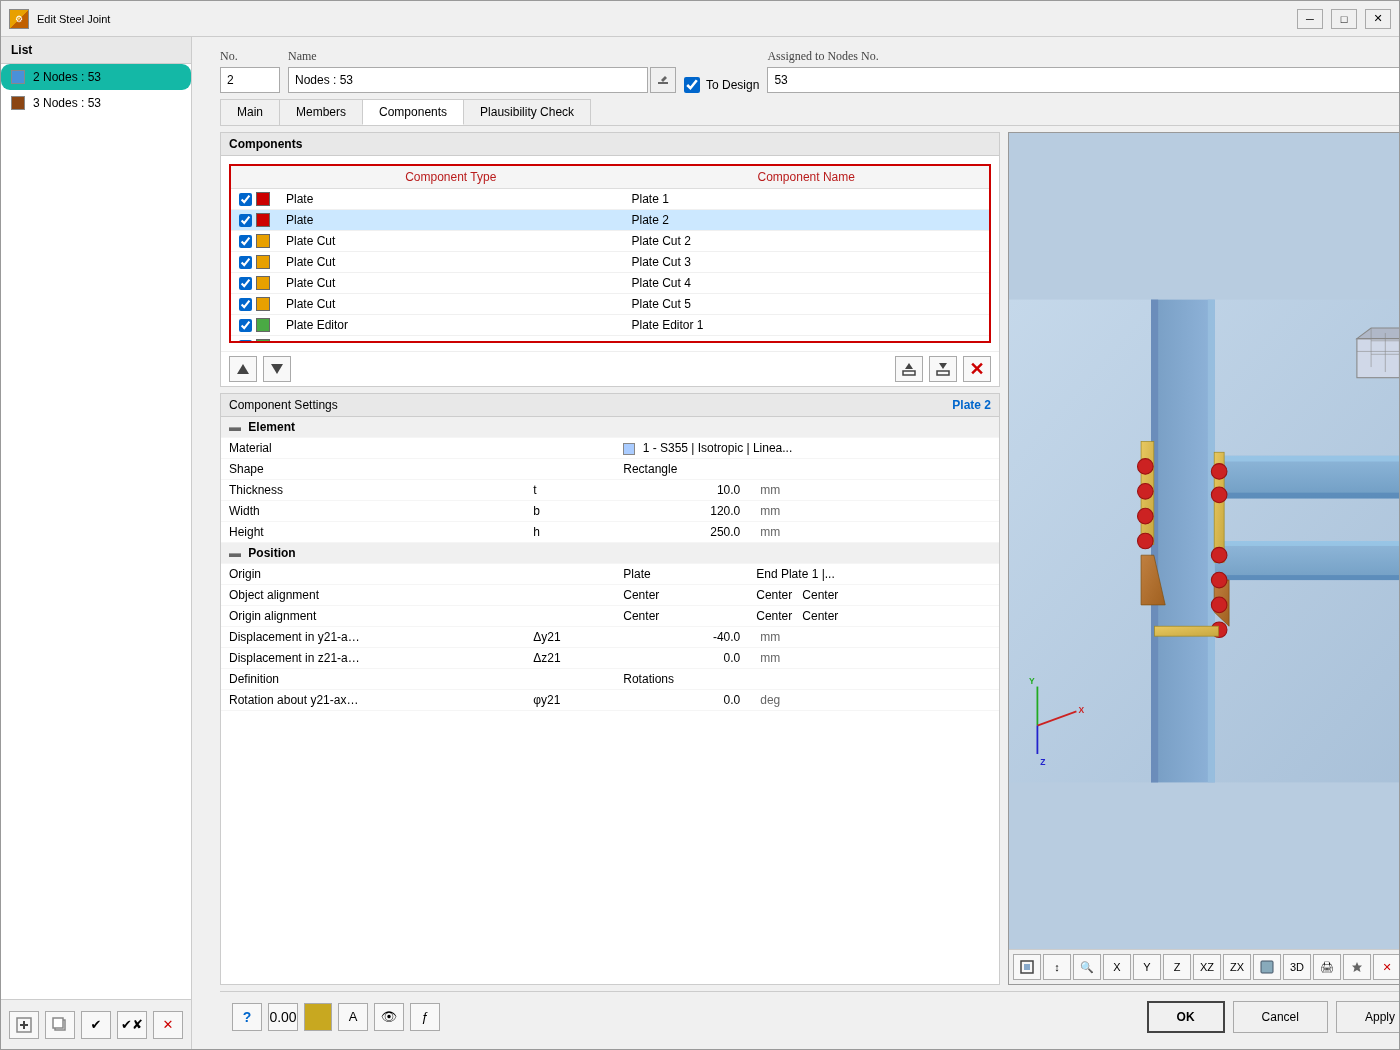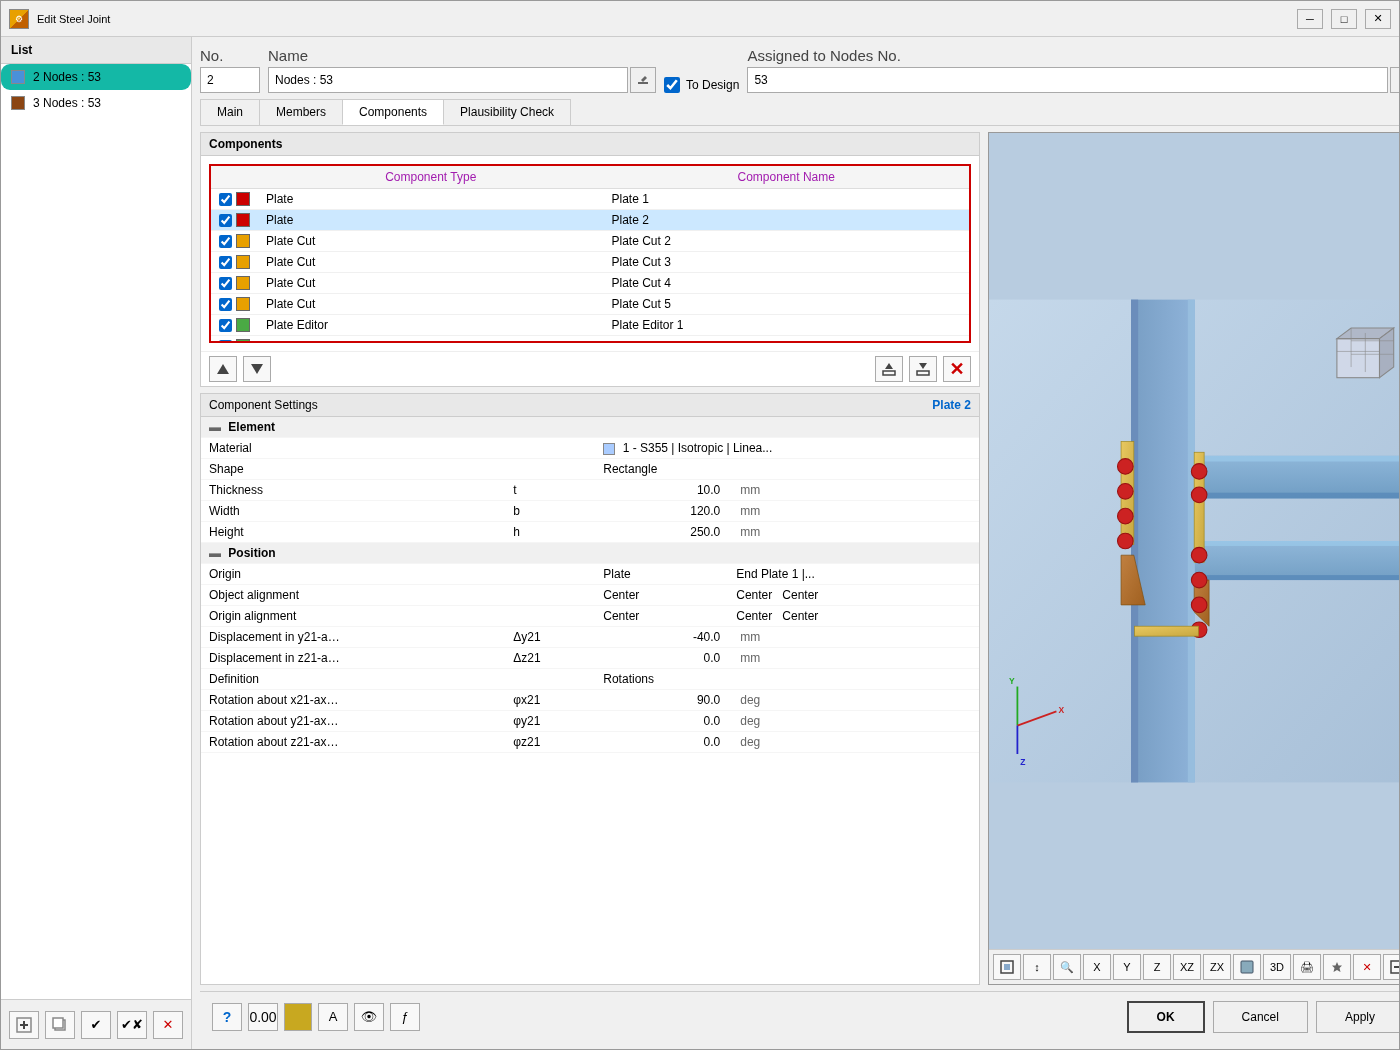--- a/index.html
+++ b/index.html
@@ -4,40 +4,40 @@
   <style>
     * { box-sizing: border-box; margin: 0; padding: 0; font-family: 'Segoe UI', Arial, sans-serif; font-size: 12px; }
     body { background: #f0f0f0; width: 1400px; height: 1050px; overflow: hidden; }
 
     .window { width: 1400px; height: 1050px; background: #f0f0f0; border: 1px solid #999; display: flex; flex-direction: column; }
     .titlebar { background: #f0f0f0; height: 36px; display: flex; align-items: center; padding: 0 8px; border-bottom: 1px solid #ccc; gap: 8px; }
     .titlebar-icon { width: 20px; height: 20px; background: linear-gradient(135deg, #e8a000 50%, #c06000 50%); border: 1px solid #888; display: flex; align-items: center; justify-content: center; font-size: 9px; color: white; }
     .titlebar-title { font-size: 11px; font-weight: normal; flex: 1; }
     .titlebar-btn { width: 26px; height: 20px; border: 1px solid #aaa; background: #f0f0f0; cursor: pointer; display: flex; align-items: center; justify-content: center; font-size: 11px; }
 
-    .content { display: flex; flex: 1; overflow: hidden; }
+    .content { display: flex; flex: 1; overflow: hidden; gap: 20px; }
 
     
     .left-panel { width: 290px; background: white; border-right: 1px solid #ccc; display: flex; flex-direction: column; }
     .left-panel-header { background: #e8e8e8; padding: 6px 10px; font-weight: bold; border-bottom: 1px solid #ccc; }
     .list-items { flex: 1; overflow-y: auto; }
     .list-item { padding: 6px 10px; display: flex; align-items: center; gap: 8px; cursor: pointer; }
     .list-item.selected { background: #14b8a6; border-radius: 9px; }
     .list-item-color { width: 14px; height: 14px; border: 1px solid #888; }
     .list-panel-bottom { height: 50px; border-top: 1px solid #ccc; background: #f0f0f0; display: flex; align-items: center; padding: 0 8px; gap: 6px; }
     .bottom-tool-btn { width: 30px; height: 28px; border: 1px solid #aaa; background: #f8f8f8; cursor: pointer; display: flex; align-items: center; justify-content: center; font-size: 13px; }
     .bottom-tool-btn.danger { color: #cc0000; }
 
     
     .main-area { flex: 1; display: flex; flex-direction: column; padding: 8px; gap: 6px; }
 
     
     .top-row { display: flex; gap: 8px; align-items: flex-end; }
     .field-group { display: flex; flex-direction: column; gap: 3px; }
-    .field-label { font-size: 15px; color: #444; }
+    .field-label { font-size: 12px; color: #444; font-family: Liberation Serif, serif; }
     .field-input { border: 1px solid #aaa; background: white; padding: 2px 6px; height: 26px; }
     .field-input.narrow { width: 60px; }
     .field-input.wide { width: 360px; }
     .checkbox-group { display: flex; align-items: center; gap: 6px; margin-top: 32px; }
     .checkbox-group input { width: 16px; height: 16px; accent-color: #0066cc; }
     .input-with-btn { display: flex; align-items: center; gap: 2px; }
     .edit-btn { width: 26px; height: 26px; border: 1px solid #aaa; background: #f0f0f0; cursor: pointer; display: flex; align-items: center; justify-content: center; }
     .clear-btn { width: 26px; height: 26px; border: 1px solid #aaa; background: #f0f0f0; cursor: pointer; display: flex; align-items: center; justify-content: center; color: #cc0000; font-size: 14px; }
 
     
@@ -48,21 +48,21 @@
     
     .middle-area { display: flex; gap: 8px; flex: 1; min-height: 0; }
 
     
     .left-col { width: 780px; display: flex; flex-direction: column; gap: 6px; }
 
     
     .components-panel { background: white; border: 1px solid #ccc; }
     .panel-header { background: #e8e8e8; padding: 4px 8px; font-weight: bold; font-size: 12px; border-bottom: 1px solid #ccc; }
     .components-table { width: 100%; border-collapse: collapse; }
-    .components-table th { background: #f5f5f5; padding: 4px 8px; text-align: center; border-bottom: 1px solid #ddd; font-weight: normal; color: #a21caf; }
+    .components-table th { background: #f5f5f5; padding: 4px 8px; text-align: center; border-bottom: 1px solid #ddd; font-weight: normal; color: #b91c1c; }
     .components-table td { padding: 3px 8px; border-bottom: 1px solid #f0f0f0; }
     .component-row { cursor: pointer; }
     .component-row.selected { background: #cce8ff; }
     .comp-check { display: flex; align-items: center; gap: 4px; }
     .comp-check input[type=checkbox] { accent-color: #0066cc; }
     .comp-color { width: 14px; height: 14px; border: 1px solid #666; display: inline-block; }
     .comp-color.red { background: #cc0000; }
     .comp-color.orange { background: #e8a000; }
     .comp-color.green { background: #4aaa44; }
     .components-list-border { border: 2px solid #cc0000; margin: 4px; }
@@ -400,34 +400,22 @@
                   <td>Δz21</td>
                   <td class="value-right">0.0</td>
                   <td><span class="unit">mm</span></td>
                 </tr>
                 <tr>
                   <td class="indent">Definition</td>
                   <td></td>
                   <td colspan="2">Rotations</td>
                 </tr>
                 <tr>
-                  <td class="indent">Rotation about x21-ax…</td>
-                  <td>φx21</td>
-                  <td class="value-right">90.0</td>
-                  <td><span class="unit">deg</span></td>
-                </tr>
-                <tr>
                   <td class="indent">Rotation about y21-ax…</td>
                   <td>φy21</td>
-                  <td class="value-right">0.0</td>
-                  <td><span class="unit">deg</span></td>
-                </tr>
-                <tr>
-                  <td class="indent">Rotation about z21-ax…</td>
-                  <td>φz21</td>
                   <td class="value-right">0.0</td>
                   <td><span class="unit">deg</span></td>
                 </tr>
               </tbody>
             </table>
           </div>
         </div>
 
         <div class="viewer-panel">
           <div class="viewer-content">

